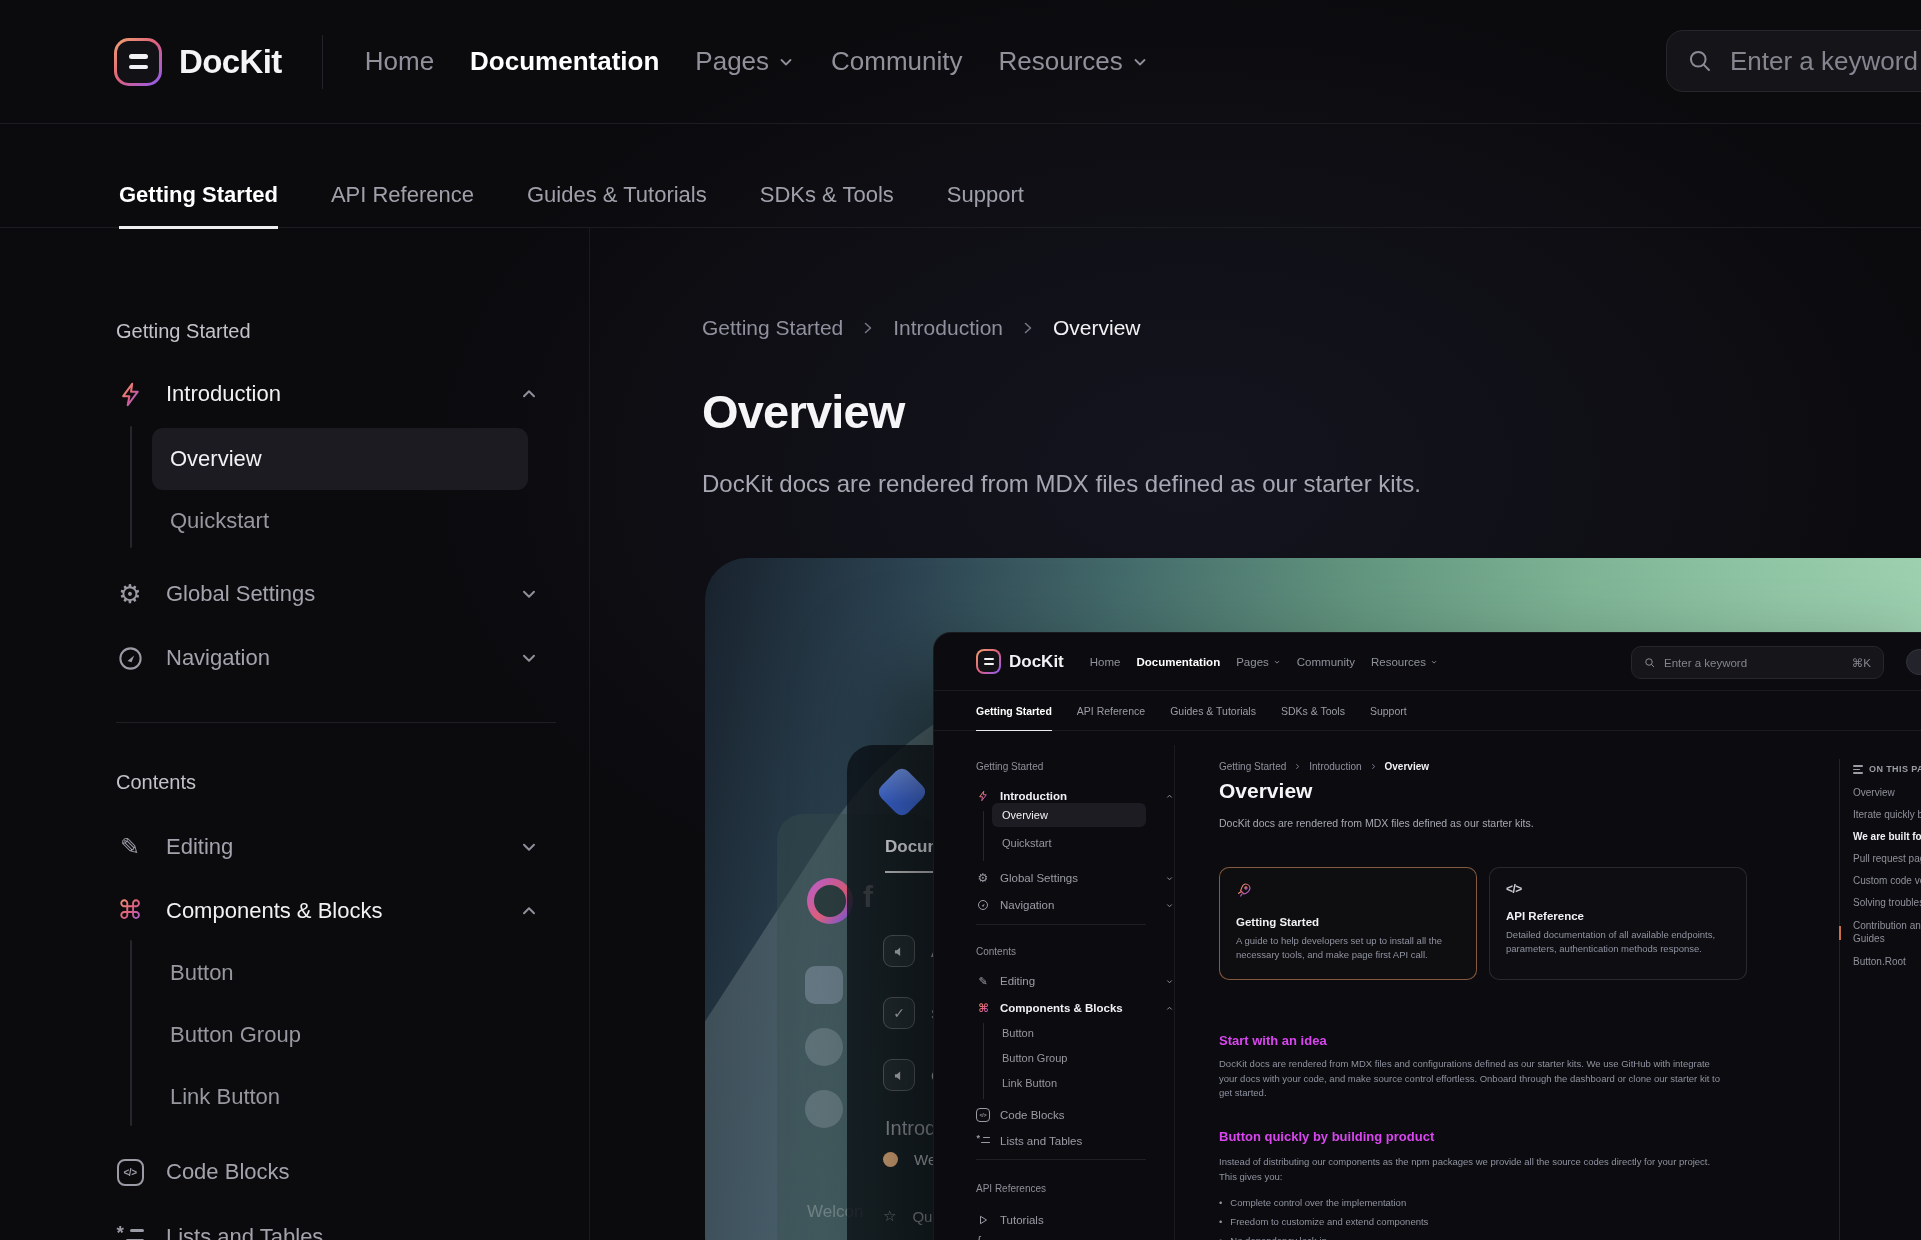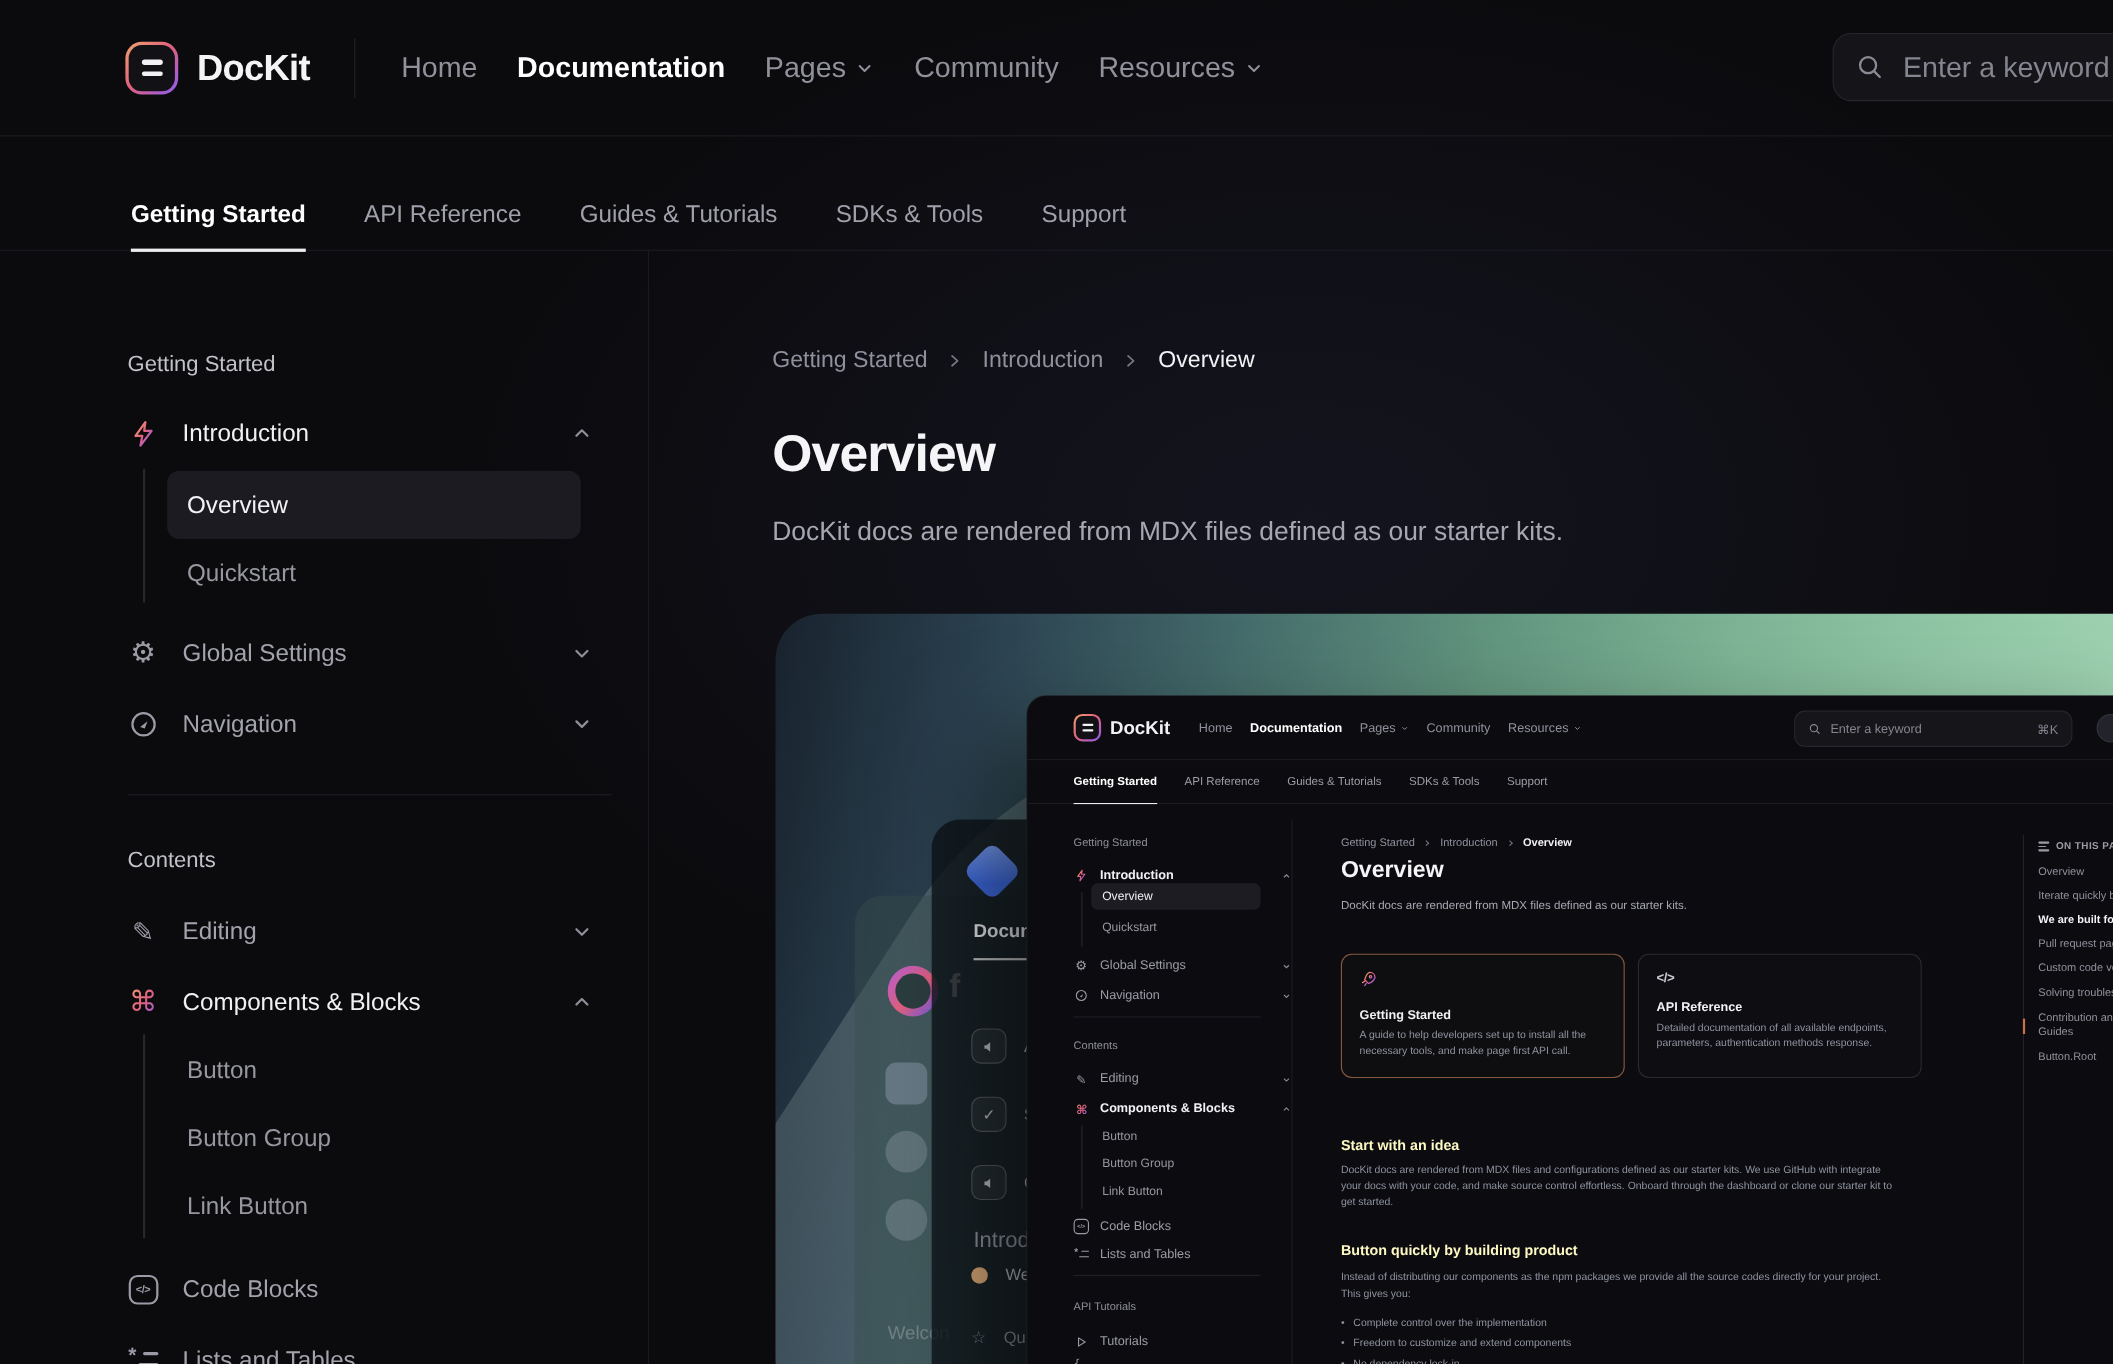--- a/index.html
+++ b/index.html
@@ -124,21 +124,21 @@
   .n-crumbs{position:absolute;left:0;top:30px;display:flex;align-items:center;gap:8px;font-size:10px;color:#8f909d;}
   .n-crumbs .cur{color:#f2f2f5;font-weight:600;}
   .n-title{position:absolute;left:0;top:48px;font-size:21px;font-weight:700;color:#f5f5f7;}
   .n-sub{position:absolute;left:0;top:86px;font-size:10.5px;color:#a6a7b2;}
   .n-cards{position:absolute;left:0;top:136px;display:flex;gap:12px;}
   .n-card{width:258px;height:113px;border-radius:10px;box-sizing:border-box;padding:14px 16px;position:relative;}
   .n-card.warm{border:1px solid rgba(208,138,96,0.62);background:rgba(20,16,16,0.3);}
   .n-card.plain{border:1px solid rgba(255,255,255,0.12);background:rgba(18,18,22,0.3);}
   .n-card .t{font-size:11.5px;font-weight:700;color:#f1f1f4;margin-top:14px;}
   .n-card .d{font-size:9.5px;line-height:13.5px;color:#9094a0;margin-top:6px;}
-  .n-h2{position:absolute;font-size:13px;font-weight:700;color:#fef9c3;}
+  .n-h2{position:absolute;font-size:13px;font-weight:700;color:#d946ef;}
   .n-p{position:absolute;font-size:9.5px;line-height:14.5px;color:#8f93a0;width:505px;}
   .n-bullets{position:absolute;font-size:9.5px;color:#9094a0;line-height:19px;}
   .n-bullets .b{display:flex;gap:8px;}
   .n-bullets .dot{color:#9094a0;}
 
   .n-toc{position:absolute;left:905px;top:28px;bottom:0;width:150px;border-left:1px solid #22222a;padding-left:13px;box-sizing:border-box;}
   .n-toc-head{display:flex;align-items:center;gap:6px;font-size:9px;font-weight:700;letter-spacing:0.4px;color:#9b9ca6;margin-top:4px;}
   .n-toc-item{font-size:10px;color:#8f909a;margin-top:11px;white-space:nowrap;}
   .n-toc-item.active{color:#f2f2f5;font-weight:700;}
   .n-toc-item.wrap{white-space:normal;width:86px;line-height:13px;}
@@ -504,21 +504,21 @@
           <span class="ic">
               <span class="n-listicon">
                 <span class="ast">*</span>
                 <i class="b1"></i>
                 <i class="b2"></i>
               </span>
             </span>
           <span class="lbl">Lists and Tables</span>
         </div>
         <div class="n-sdiv" style="top:428px"></div>
-        <div class="n-slabel" style="top:452px">API Tutorials</div>
+        <div class="n-slabel" style="top:452px">API References</div>
         <div class="n-srow" style="top:476px">
           <span class="ic">
               <svg width="12" height="12" viewBox="0 0 24 24">
                 <path d="M7 4.5L19 12L7 19.5Z" fill="none" stroke="#9a9ba5" stroke-width="2" stroke-linejoin="round"></path>
               </svg>
             </span>
           <span class="lbl">Tutorials</span>
         </div>
         <div class="n-srow" style="top:502px">
           <span class="ic glyph" style="font-size:10px">{ }</span>

